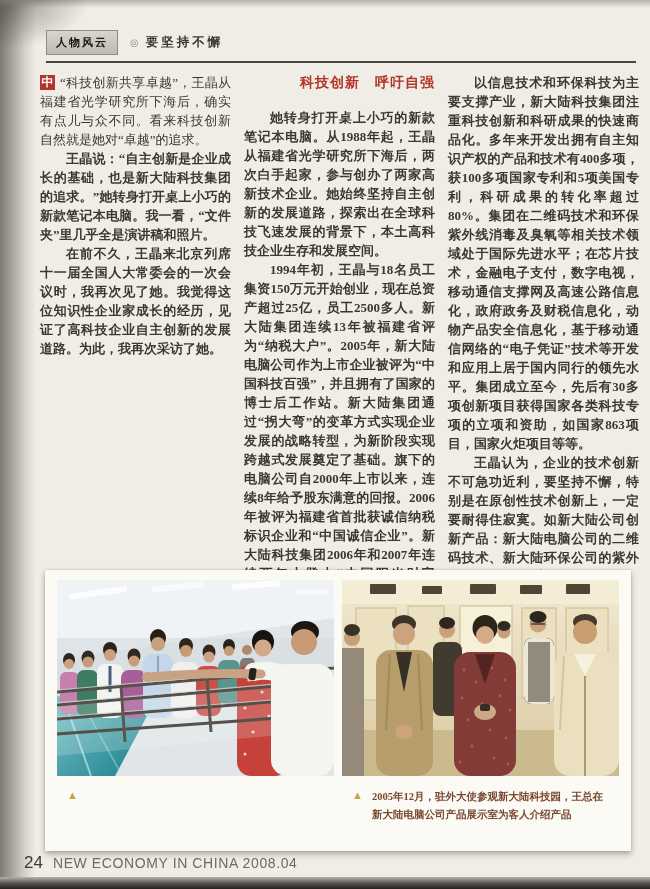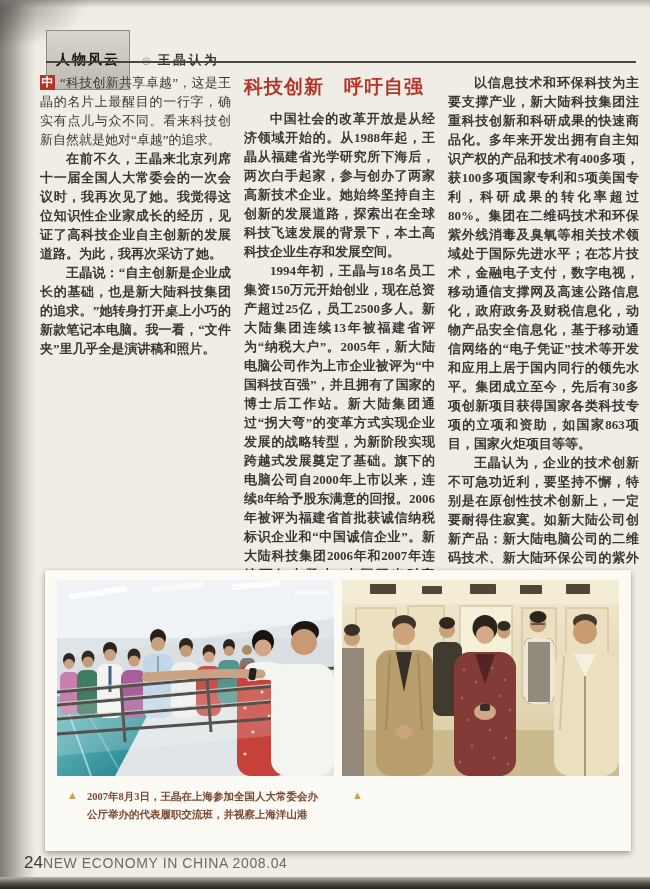--- a/index.html
+++ b/index.html
@@ -12,80 +12,80 @@
   .edge-top{position:absolute;left:0;top:0;right:0;height:8px;
     background:linear-gradient(to bottom,#b5b2ab,rgba(240,237,230,0));}
   .edge-bottom{position:absolute;left:0;bottom:0;right:0;height:12px;
     background:linear-gradient(to bottom,#b7b3ab 0%,#55514b 55%,#23211e 100%);}
   .edge-corner{position:absolute;left:0;top:0;width:90px;height:50px;
     background:radial-gradient(ellipse at 0 0,rgba(60,58,54,.55),rgba(60,58,54,0) 70%);}
 
   
   .header{position:absolute;left:46px;top:30px;display:flex;align-items:center;}
   .section-label{display:inline-block;background:linear-gradient(#d8d5cf,#bdbab4);
-    border:1px solid #8f8c86;padding:20px 9px;font-family:"Liberation Sans","DejaVu Sans",sans-serif;
-    font-weight:bold;font-size:14px;letter-spacing:2px;color:#17150f;}
+    border:1px solid #8f8c86;padding:4px 9px;font-family:"Liberation Sans","DejaVu Sans",sans-serif;
+    font-weight:bold;font-size:11px;letter-spacing:2px;color:#17150f;}
   .header-bullet{margin:0 7px 0 12px;font-size:10px;color:#8d8a84;}
   .sub-label{font-family:"Liberation Sans","DejaVu Sans",sans-serif;font-weight:bold;
     font-size:12.5px;letter-spacing:3px;color:#3a3732;}
   .header-rule{position:absolute;left:46px;top:61px;width:590px;height:2px;background:#494540;}
 
   
   .columns{position:absolute;left:40px;top:73px;width:600px;display:flex;gap:13px;}
   .col{width:191px;}
   .col p{margin:0;text-align:justify;font-size:13px;line-height:19px;color:#3b3733;}
   .col p.indent{text-indent:2em;font-weight:bold;}
   .dropcap{display:inline-block;background:#b5342a;color:#fdf9f2;font-weight:bold;
     font-size:12px;line-height:15px;width:15px;text-align:center;margin-right:5px;
     vertical-align:1px;font-family:"Liberation Sans","DejaVu Sans",sans-serif;}
-  .col-heading{margin:1px 0 9px 0;text-align:left;font-size:19px;font-weight:bold;
+  .col-heading{margin:1px 0 16px 0;text-align:right;font-size:14px;font-weight:bold;
     color:#b23527;letter-spacing:1px;font-family:"Liberation Sans","DejaVu Sans",sans-serif;}
 
   
   .photo-panel{position:absolute;left:45px;top:570px;width:586px;height:281px;
     background:#fcfaf4;box-shadow:0 3px 6px rgba(40,38,34,.35),0 0 2px rgba(40,38,34,.2);
     display:flex;gap:8px;padding:10px 12px;box-sizing:border-box;}
   .photo-block{flex:1;display:flex;flex-direction:column;min-width:0;}
   .photo-frame{height:196px;overflow:hidden;background:#ddd;}
   .photo-frame svg{display:block;width:100%;height:100%;}
   .caption{margin-top:12px;padding:0 6px 0 10px;display:flex;gap:9px;align-items:flex-start;
     font-size:10.5px;line-height:1.75;color:#7a4830;font-weight:bold;}
   .caption .tri{color:#c8a24a;font-size:11px;line-height:1.4;flex:0 0 auto;}
 
   
-  .footer{position:absolute;left:24px;bottom:16px;display:flex;align-items:baseline;
+  .footer{position:absolute;left:24px;bottom:16px;display:flex;align-items:baseline;gap:10px;
     font-family:"Liberation Sans","DejaVu Sans",sans-serif;}
   .page-number{font-size:17px;color:#3d3a35;}
   .magazine-name{font-size:14px;letter-spacing:.6px;color:#6d6a62;}
 </style>
 </head>
 <body>
 
 <div class="page">
 
   <div class="edge-left"></div>
   <div class="edge-top"></div>
   <div class="edge-corner"></div>
 
   <div class="header">
     <span class="section-label">人物风云</span>
     <span class="header-bullet">◎</span>
-    <span class="sub-label">王晶认为</span>
+    <span class="sub-label">要坚持不懈</span>
   </div>
   <div class="header-rule"></div>
 
   <div class="columns">
     <div class="col">
-      <p><span class="dropcap">中</span><span>“科技创新共享卓越”，这是王晶的名片上最醒目的一行字，确实有点儿与众不同。看来科技创新自然就是她对“卓越”的追求。</span></p>
+      <p><span class="dropcap">中</span><span>“科技创新共享卓越”，王晶从福建省光学研究所下海后，确实有点儿与众不同。看来科技创新自然就是她对“卓越”的追求。</span></p>
+      <p class="indent">王晶说：“自主创新是企业成长的基础，也是新大陆科技集团的追求。”她转身打开桌上小巧的新款笔记本电脑。我一看，“文件夹”里几乎全是演讲稿和照片。</p>
       <p class="indent">在前不久，王晶来北京列席十一届全国人大常委会的一次会议时，我再次见了她。我觉得这位知识性企业家成长的经历，见证了高科技企业自主创新的发展道路。为此，我再次采访了她。</p>
-      <p class="indent">王晶说：“自主创新是企业成长的基础，也是新大陆科技集团的追求。”她转身打开桌上小巧的新款笔记本电脑。我一看，“文件夹”里几乎全是演讲稿和照片。</p>
     </div>
     <div class="col">
       <h3 class="col-heading">科技创新　呼吁自强</h3>
-      <p class="indent">中国社会的改革开放是从经济领域开始的。从1988年起，王晶从福建省光学研究所下海后，两次白手起家，参与创办了两家高新技术企业。她始终坚持自主创新的发展道路，探索出在全球科技飞速发展的背景下，本土高科技企业生存和发展空间。</p>
+      <p class="indent">她转身打开桌上小巧的新款笔记本电脑。从1988年起，王晶从福建省光学研究所下海后，两次白手起家，参与创办了两家高新技术企业。她始终坚持自主创新的发展道路，探索出在全球科技飞速发展的背景下，本土高科技企业生存和发展空间。</p>
       <p class="indent">1994年初，王晶与18名员工集资150万元开始创业，现在总资产超过25亿，员工2500多人。新大陆集团连续13年被福建省评为“纳税大户”。2005年，新大陆电脑公司作为上市企业被评为“中国科技百强”，并且拥有了国家的博士后工作站。新大陆集团通过“拐大弯”的变革方式实现企业发展的战略转型，为新阶段实现跨越式发展奠定了基础。旗下的电脑公司自2000年上市以来，连续8年给予股东满意的回报。2006年被评为福建省首批获诚信纳税标识企业和“中国诚信企业”。新大陆科技集团2006年和2007年连续两年上登上“中国阳光财富榜”。</p>
     </div>
     <div class="col">
       <p class="indent">以信息技术和环保科技为主要支撑产业，新大陆科技集团注重科技创新和科研成果的快速商品化。多年来开发出拥有自主知识产权的产品和技术有400多项，获100多项国家专利和5项美国专利，科研成果的转化率超过80%。集团在二维码技术和环保紫外线消毒及臭氧等相关技术领域处于国际先进水平；在芯片技术，金融电子支付，数字电视，移动通信支撑网及高速公路信息化，政府政务及财税信息化，动物产品安全信息化，基于移动通信网络的“电子凭证”技术等开发和应用上居于国内同行的领先水平。集团成立至今，先后有30多项创新项目获得国家各类科技专项的立项和资助，如国家863项目，国家火炬项目等等。</p>
       <p class="indent">王晶认为，企业的技术创新不可急功近利，要坚持不懈，特别是在原创性技术创新上，一定要耐得住寂寞。如新大陆公司创新产品：新大陆电脑公司的二维码技术、新大陆环保公司的紫外C系列产品的培育等</p>
     </div>
   </div>
 
   <div class="photo-panel">
 
@@ -174,21 +174,20 @@
           <circle cx="247" cy="62" r="13" fill="#c89a76"></circle>
           <rect x="214" y="84" width="63" height="112" rx="16" fill="#f4f4f0"></rect>
           <path d="M232,96 Q210,88 196,92" stroke="#f4f4f0" stroke-width="18" stroke-linecap="round" fill="none"></path>
           <path d="M204,94 Q150,92 92,97" stroke="#c9a183" stroke-width="9" stroke-linecap="round" fill="none"></path>
           <rect x="192" y="88" width="7" height="12" rx="2" fill="#23211e" transform="rotate(8 195 94)"></rect>
           <circle cx="90" cy="97" r="5" fill="#c9a183"></circle>
         </svg>
       </div>
       <div class="caption">
         <span class="tri">▲</span>
-        <span>2007年8月3日，王晶在上海参加全国人大常委会办公厅举办的代表履职交流班，并视察上海洋山港</span>
       </div>
     </div>
 
     <div class="photo-block">
       <div class="photo-frame">
         <svg viewBox="0 0 277 196" preserveAspectRatio="none">
           <defs>
             <linearGradient id="roomG" x1="0" y1="0" x2="0" y2="1">
               <stop offset="0" stop-color="#f0ead6"></stop>
                 <stop offset="1" stop-color="#d9c9a4"></stop>
@@ -263,20 +262,21 @@
           <circle cx="243" cy="52" r="12" fill="#c79a70"></circle>
           <rect x="212" y="72" width="65" height="124" rx="16" fill="#e9e0c2"></rect>
           <polygon points="232,74 254,74 243,96" fill="#f6f2e4"></polygon>
           <line x1="243" y1="96" x2="243" y2="196" stroke="#a2966f" stroke-width="2"></line>
           <line x1="222" y1="76" x2="218" y2="150" stroke="#cfc5a0" stroke-width="2"></line>
           <rect width="277" height="196" fill="#f7d98c" opacity="0.06"></rect>
         </svg>
       </div>
       <div class="caption">
         <span class="tri">▲</span>
+        <span>2005年12月，驻外大使参观新大陆科技园，王总在新大陆电脑公司产品展示室为客人介绍产品</span>
       </div>
     </div>
 
   </div>
 
   <div class="footer">
     <span class="page-number">24</span>
     <span class="magazine-name">NEW ECONOMY IN CHINA 2008.04</span>
   </div>
 

